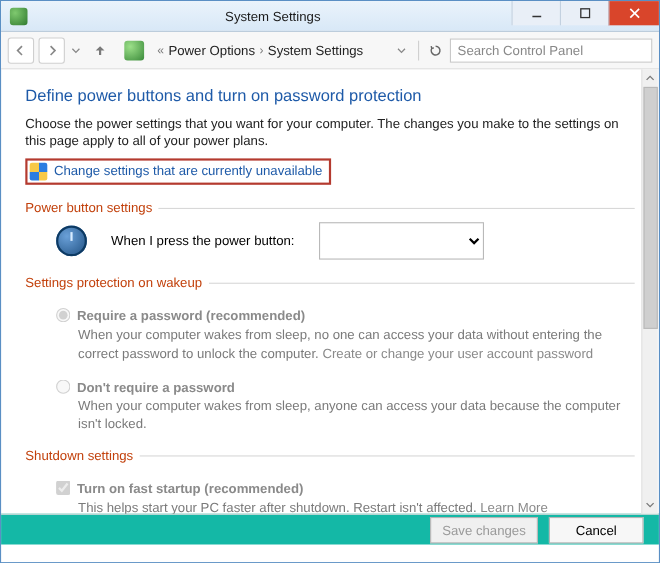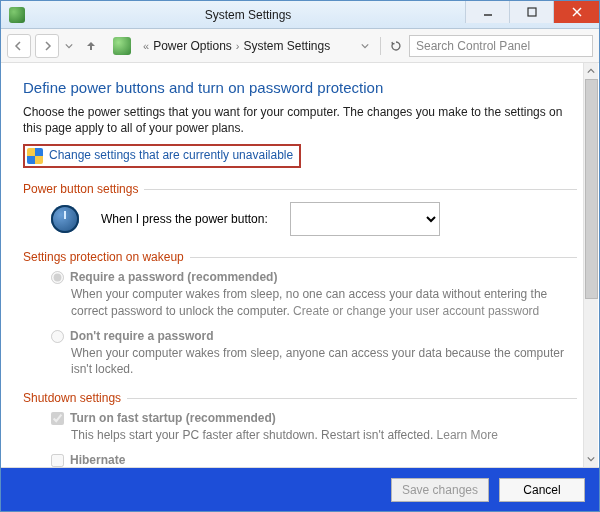--- a/index.html
+++ b/index.html
@@ -129,30 +129,30 @@
   .power-icon::after{
     content:""; position:absolute; left:50%; top:6px; width:2px; height:8px;
     background:#d8ecff; transform:translateX(-50%);
   }
   select.combo {
     height: 22px; width: 150px;
     border:1px solid #b9b9b9; background:#fff;
     font-size:12px; padding: 16px 4px;
   }
   .opt-block { margin: 4px 0 4px 28px; }
-  .opt-title { font-weight:600; display:flex; align-items:flex-end; gap:6px; }
+  .opt-title { font-weight:600; display:flex; align-items:flex-start; gap:6px;margin-top:16px; }
   .opt-title input[type=radio], .opt-title input[type=checkbox]{ margin:0; }
   .disabled, .disabled .opt-title, .disabled a.link { color:#8a8a8a; }
   .opt-desc { margin: 2px 0 10px 20px; color:#333; font-size:12px; line-height:1.35;}
   .disabled .opt-desc { color:#7a7a7a; }
   
   .footer {
-    height: 44px;
+    height: 28px;
     border-top: 1px solid #dcdcdc;
-    background:#1d4ed8;
+    background:#14b8a6;
     display:flex; align-items:center; justify-content:flex-end;
     gap:10px; padding: 0 14px;
   }
   .btn {
     min-width: 86px; height:24px;
     border:1px solid #b5b5b5; background:#f7f7f7;
     font-size:12px; padding:0 10px;
     display:flex; align-items:center; justify-content:center;
   }
   .btn.disabled { color:#9a9a9a; background:#f0f0f0; }

